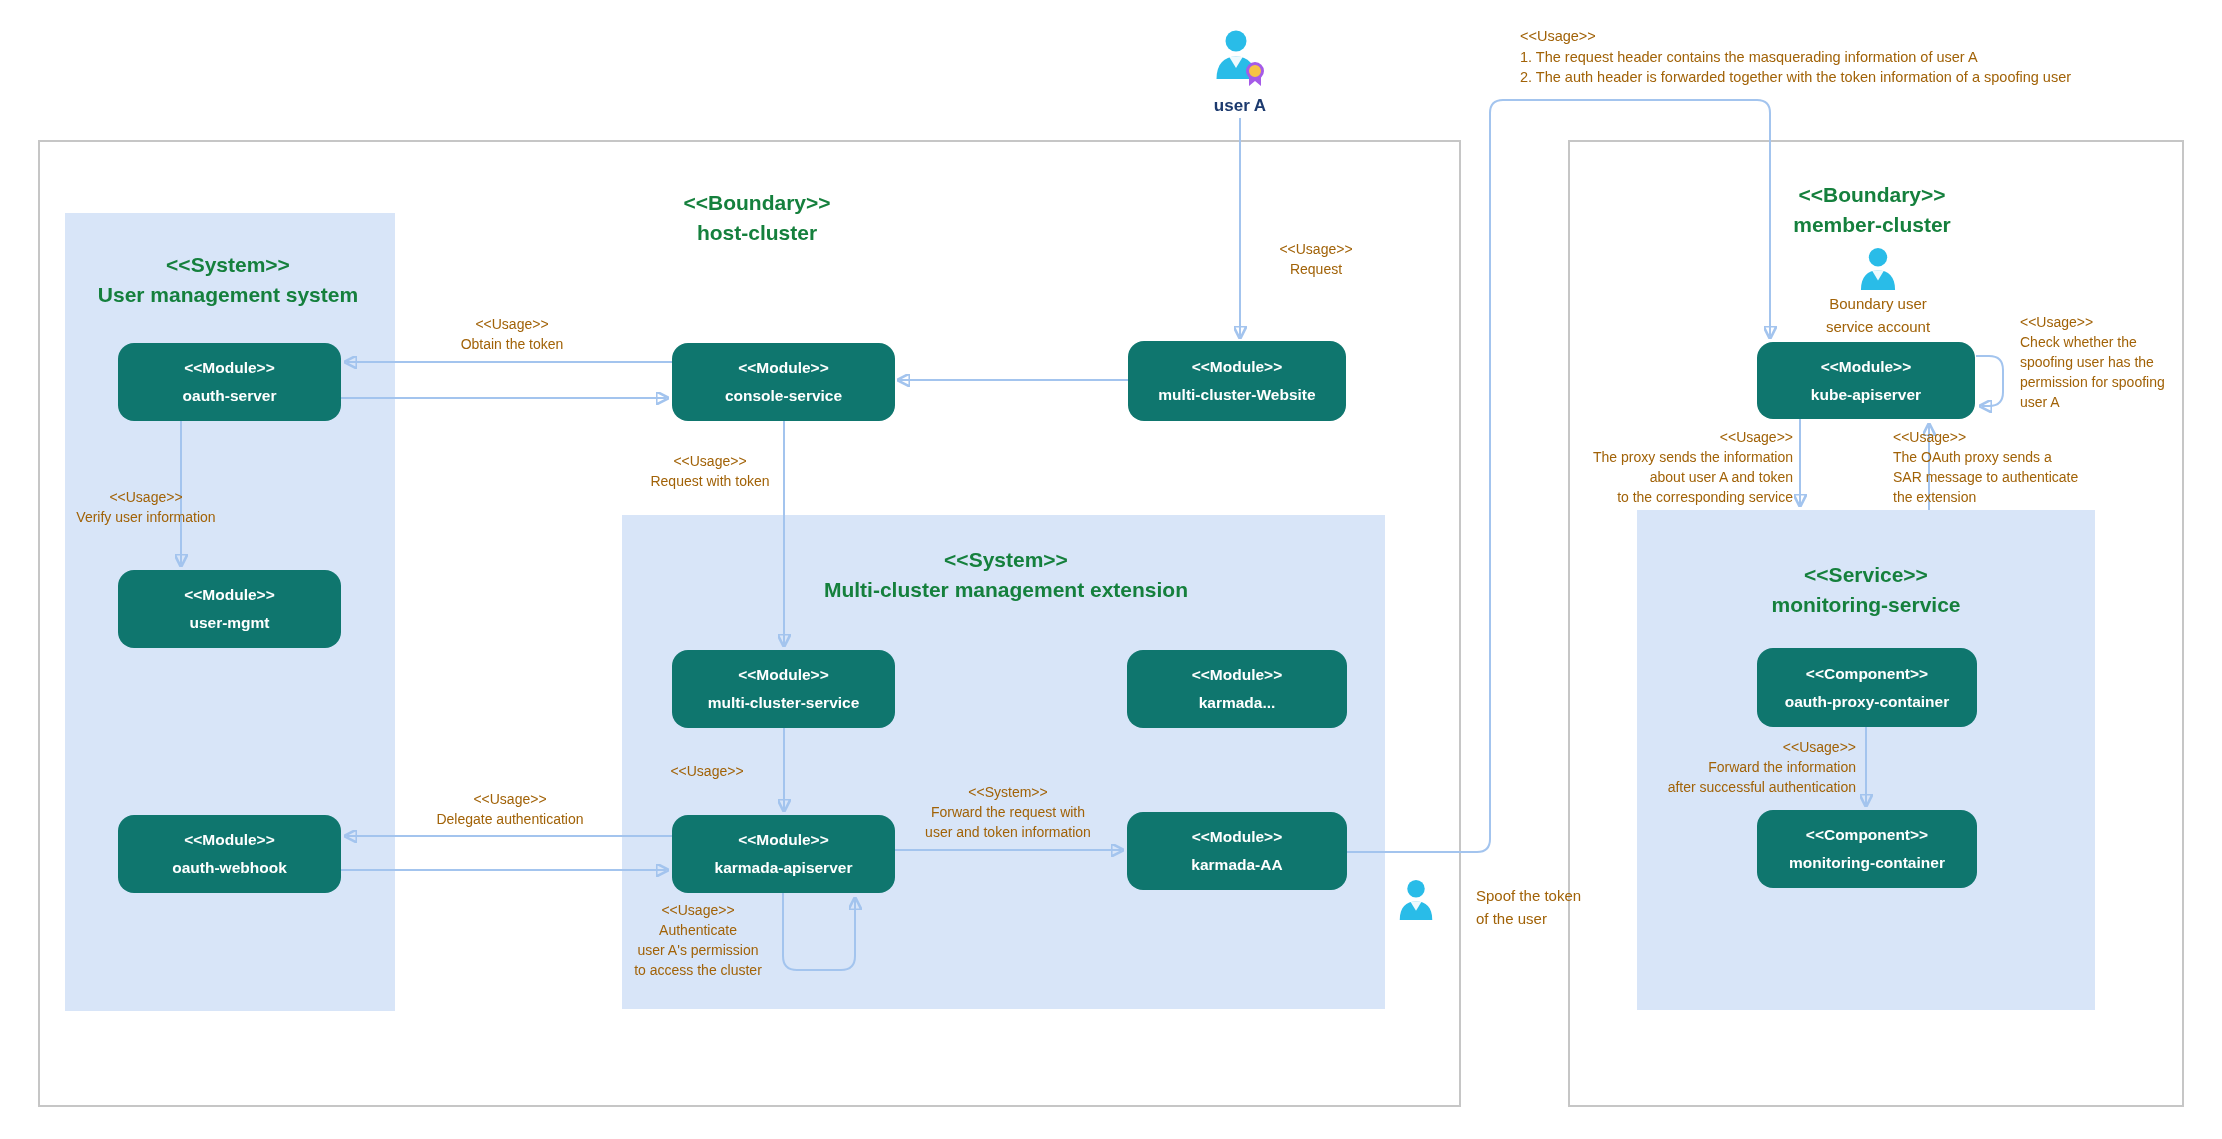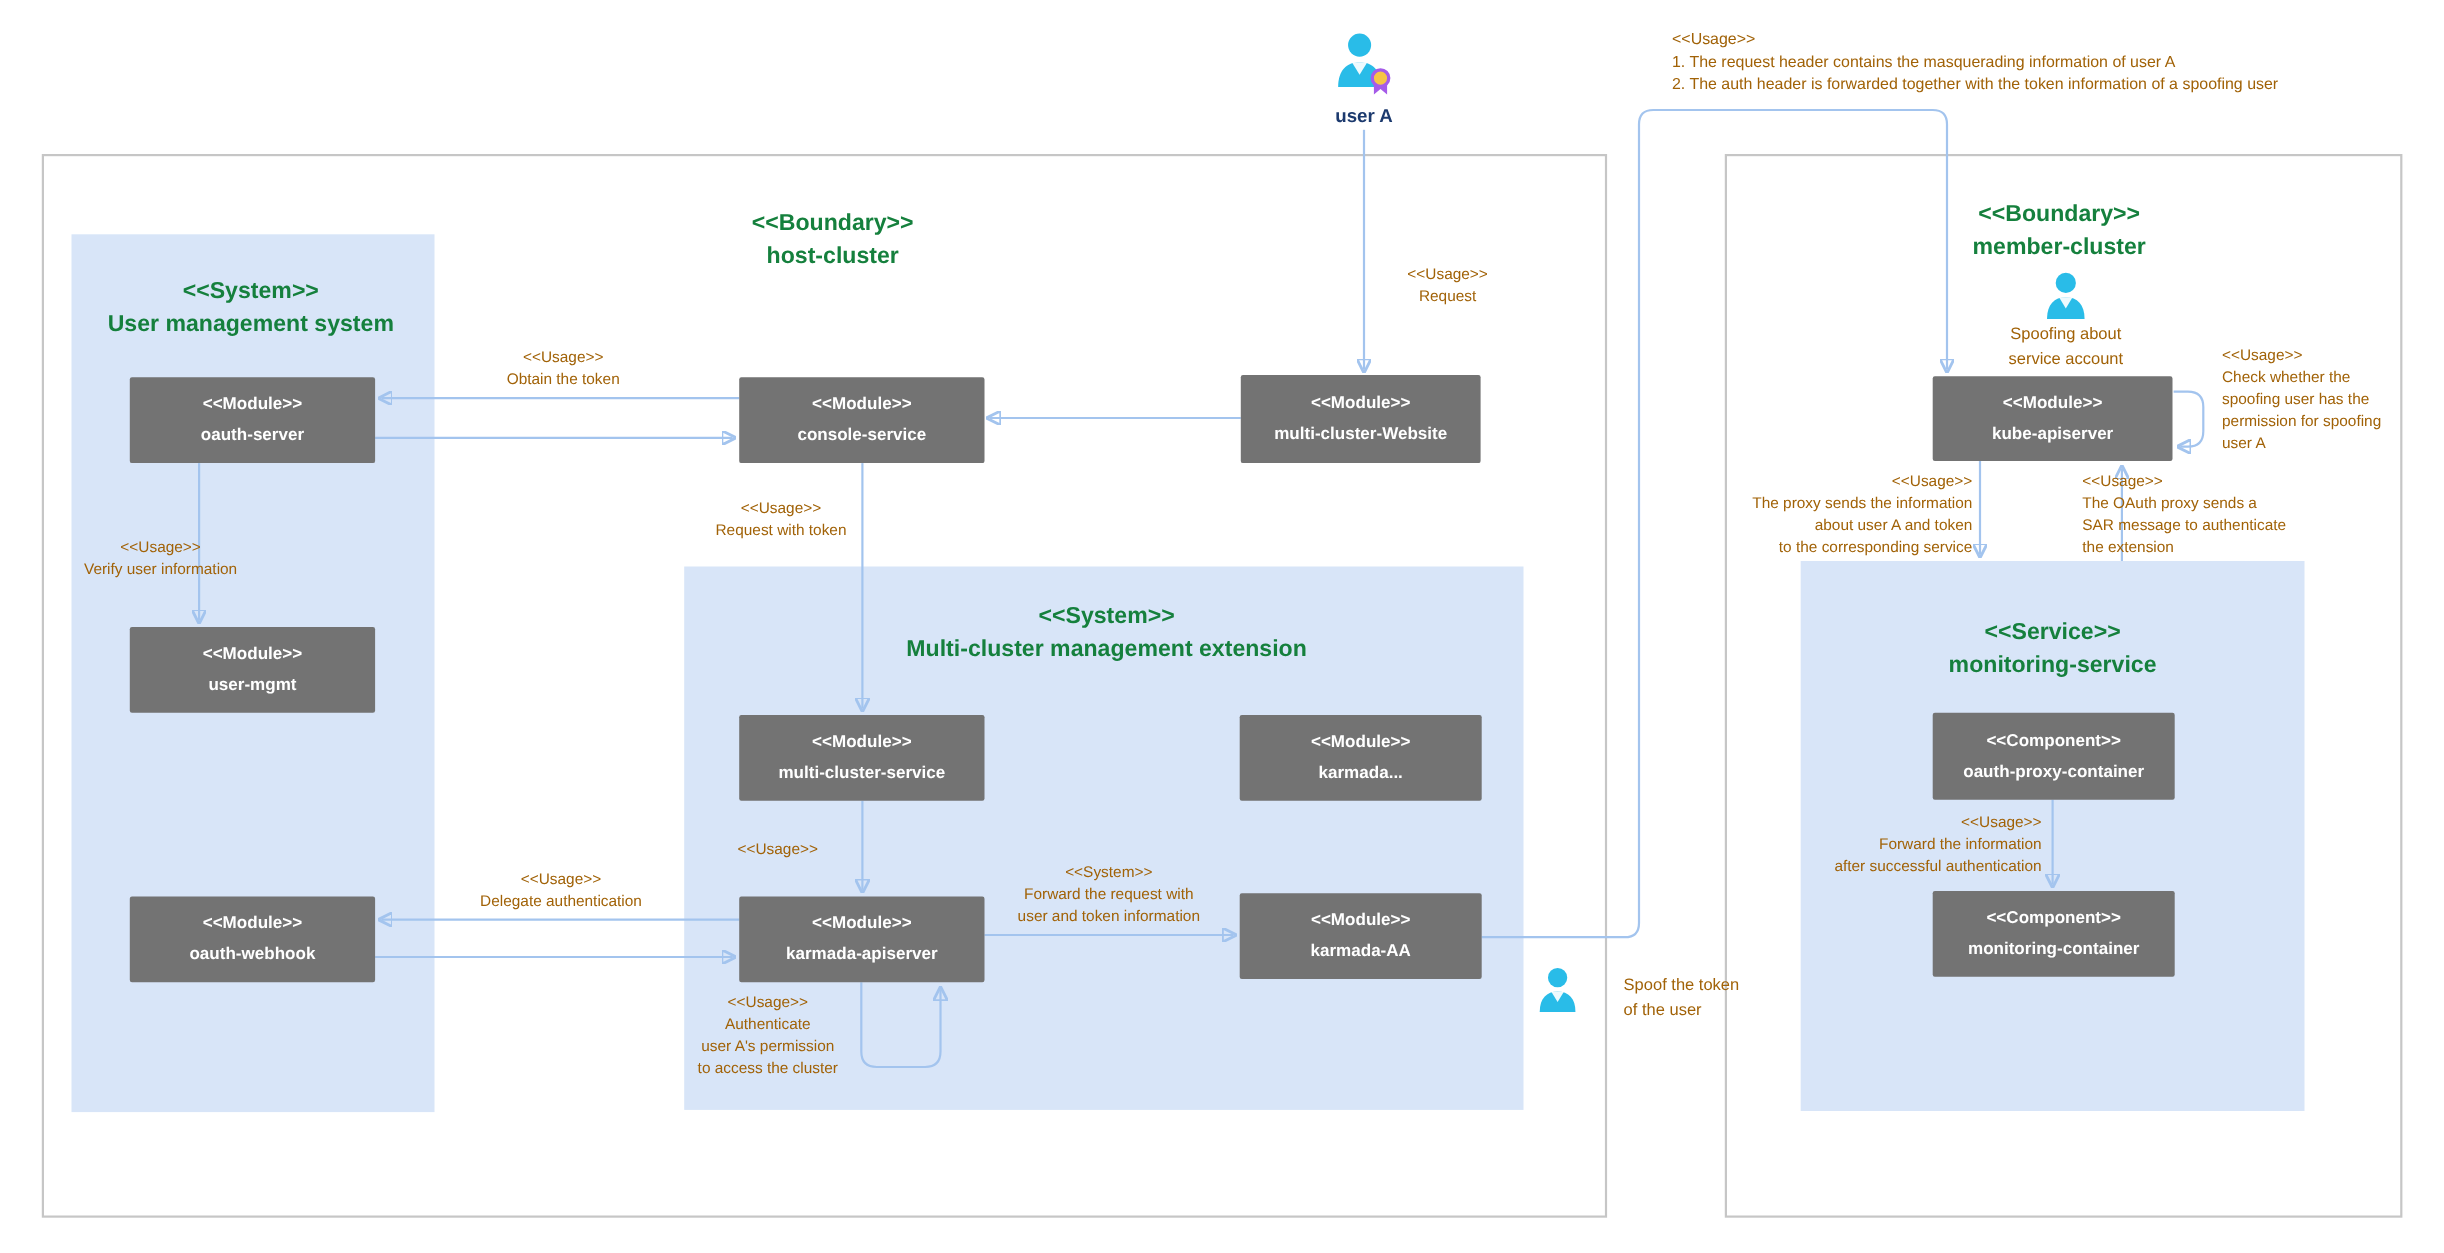--- a/index.html
+++ b/index.html
@@ -7,21 +7,21 @@
     position:relative;width:2222px;height:1139px;background:#ffffff;
     font-family:"Liberation Sans","DejaVu Sans",sans-serif;overflow:hidden;
   }
   .boundary{position:absolute;border:2px solid #c6c6c6;background:#ffffff;}
   .panel{position:absolute;background:#d8e5f8;}
   .title{
     position:absolute;color:#15803d;font-weight:bold;font-size:21px;
     text-align:center;white-space:pre-line;line-height:1.45;
   }
   .module{
-    position:absolute;background:#737373;border-radius:2px;color:#ffffff;
+    position:absolute;background:#0f766e;border-radius:16px;color:#ffffff;
     font-weight:bold;font-size:15.5px;display:flex;align-items:center;justify-content:center;
     text-align:center;white-space:pre-line;line-height:1.8;
   }
   .lbl{
     position:absolute;color:#a16207;font-size:14px;line-height:1.42;
     white-space:pre-line;text-align:center;
   }
   .lbl.left{text-align:left}
   .lbl.right{text-align:right}
   .lbl.big{font-size:14.5px}
@@ -115,21 +115,21 @@
   </div>
   <div class="actor-label" style="left:1165px;top:96px;width:150px;">user A</div>
 
   <div class="icon" style="left:1857px;top:246px;width:42px;height:46px;">
     <svg width="42" height="46" viewBox="0 0 48 52">
       <circle cx="24" cy="12.5" r="10.5" fill="#29bce8"></circle>
       <path d="M4.5,50 C4.5,35 12,27.5 24,27.5 C36,27.5 43.5,35 43.5,50 L4.5,50 Z" fill="#29bce8"></path>
       <path d="M17,27.5 L31,27.5 L24,39 Z" fill="#ffffff" opacity="0.92"></path>
     </svg>
   </div>
-  <div class="lbl md" style="left:1788px;top:292px;width:180px;">Spoofing about
+  <div class="lbl md" style="left:1788px;top:292px;width:180px;">Boundary user
 service account</div>
 
   <div class="icon" style="left:1396px;top:878px;width:40px;height:44px;">
     <svg width="40" height="44" viewBox="0 0 48 52">
       <circle cx="24" cy="12.5" r="10.5" fill="#29bce8"></circle>
       <path d="M4.5,50 C4.5,35 12,27.5 24,27.5 C36,27.5 43.5,35 43.5,50 L4.5,50 Z" fill="#29bce8"></path>
       <path d="M17,27.5 L31,27.5 L24,39 Z" fill="#ffffff" opacity="0.92"></path>
     </svg>
   </div>
   <div class="lbl md left" style="left:1460px;top:884px;width:170px;margin-left:16px;">Spoof the token

